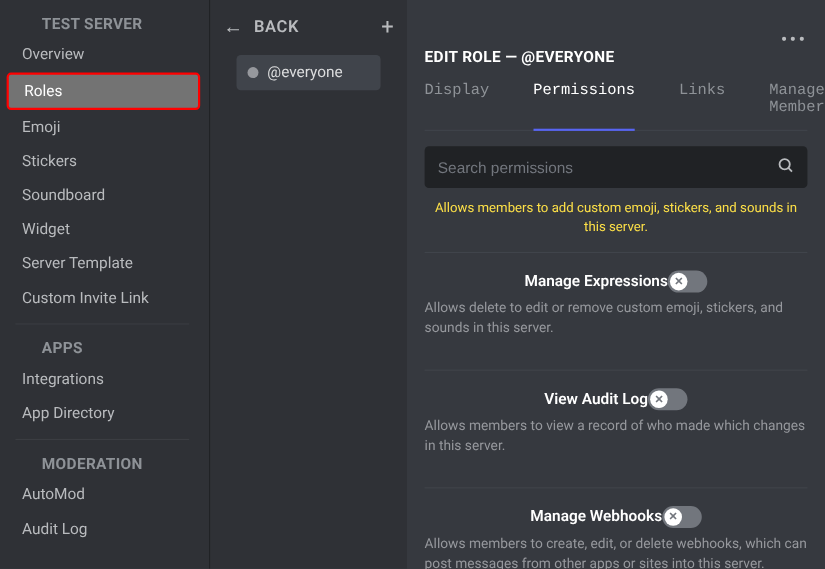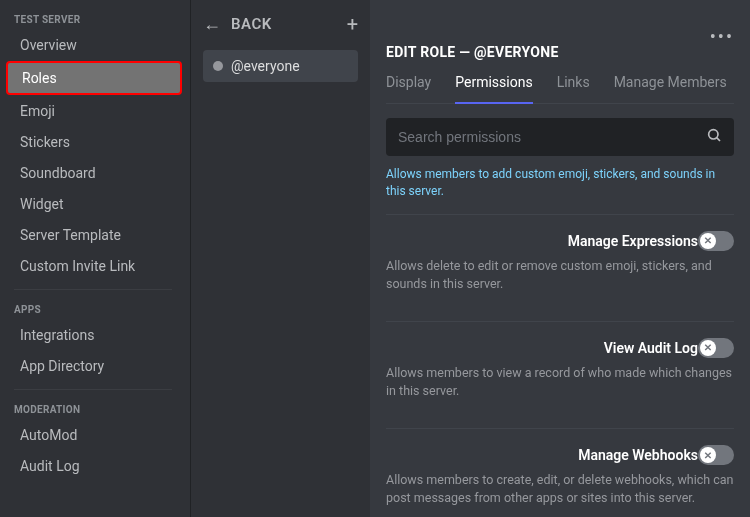--- a/index.html
+++ b/index.html
@@ -12,25 +12,26 @@
       overflow: hidden;
       display: flex;
     }
     .sidebar-left {
       width: 190px;
       background: #2f3136;
       padding: 8px 8px 8px 0;
       overflow-y: auto;
     }
     .sidebar-section-title {
-      font-size: 10px;
+      font-size: 14px;
       font-weight: 700;
       color: #8e9297;
       padding: 6px 10px 4px 14px;
       letter-spacing: 0.3px;
+      margin-left: 24px;
     }
     .sidebar-item {
       font-size: 14px;
       color: #b9bbbe;
       padding: 7px 10px 7px 14px;
       border-radius: 4px;
       margin: 1px 0 1px 6px;
       cursor: pointer;
     }
     .sidebar-item.active {
@@ -53,21 +54,21 @@
     .mid-header {
       display: flex;
       align-items: center;
       padding: 12px 12px 14px 12px;
       gap: 10px;
     }
     .back-arrow { font-size: 18px; color: #b9bbbe; cursor: pointer; }
     .back-label { font-size: 15px; font-weight: 600; color: #b9bbbe; flex: 1; letter-spacing: 0.5px; }
     .plus-icon { font-size: 20px; color: #b9bbbe; cursor: pointer; }
     .role-pill {
-      margin: 0 12px;
+      margin: 0 24px;
       background: #40444b;
       border-radius: 4px;
       padding: 8px 10px;
       display: flex;
       align-items: center;
       gap: 8px;
       font-size: 14px;
       color: #dcddde;
       cursor: pointer;
     }
@@ -85,23 +86,24 @@
     .main-header {
       display: flex;
       align-items: center;
       justify-content: space-between;
       margin-bottom: 14px;
     }
     .main-title { font-size: 14px; font-weight: 700; color: #fff; letter-spacing: 0.3px; margin-top: 32px; }
     .more-icon { font-size: 18px; color: #b9bbbe; cursor: pointer; letter-spacing: 2px; }
     .tabs {
       display: flex;
-      gap: 24px;
+      gap: 40px;
       border-bottom: 1px solid #40444b;
       margin-bottom: 14px;
+      font-family: Liberation Mono, monospace;
     }
     .tab {
       font-size: 14px;
       color: #8e9297;
       padding-bottom: 12px;
       cursor: pointer;
     }
     .tab.active {
       color: #fff;
       border-bottom: 2px solid #5865f2;
@@ -121,34 +123,35 @@
       background: transparent;
       border: none;
       outline: none;
       color: #dcddde;
       font-size: 14px;
     }
     .search-input::placeholder { color: #72767d; }
     .search-icon { color: #b9bbbe; font-size: 15px; }
     .perm-desc-top {
       font-size: 12px;
-      color: #7dd3fc;
+      color: #fde047;
       margin-bottom: 2px;
       line-height: 1.4;
+      text-align: center;
     }
     .perm-block {
       padding: 16px 0 14px 0;
       border-top: 1px solid #40444b;
       margin-top: 14px;
     }
     .perm-block:first-of-type { border-top: none; margin-top: 0; padding-top: 14px;}
     .perm-head {
       display: flex;
       align-items: center;
-      justify-content: flex-end;
+      justify-content: center;
       margin-bottom: 6px;
     }
     .perm-title { font-size: 14px; font-weight: 600; color: #fff; }
     .perm-desc { font-size: 12.5px; color: #96989d; line-height: 1.45; }
     .toggle {
       width: 36px; height: 20px;
       background: #72767d;
       border-radius: 12px;
       position: relative;
       cursor: pointer;

